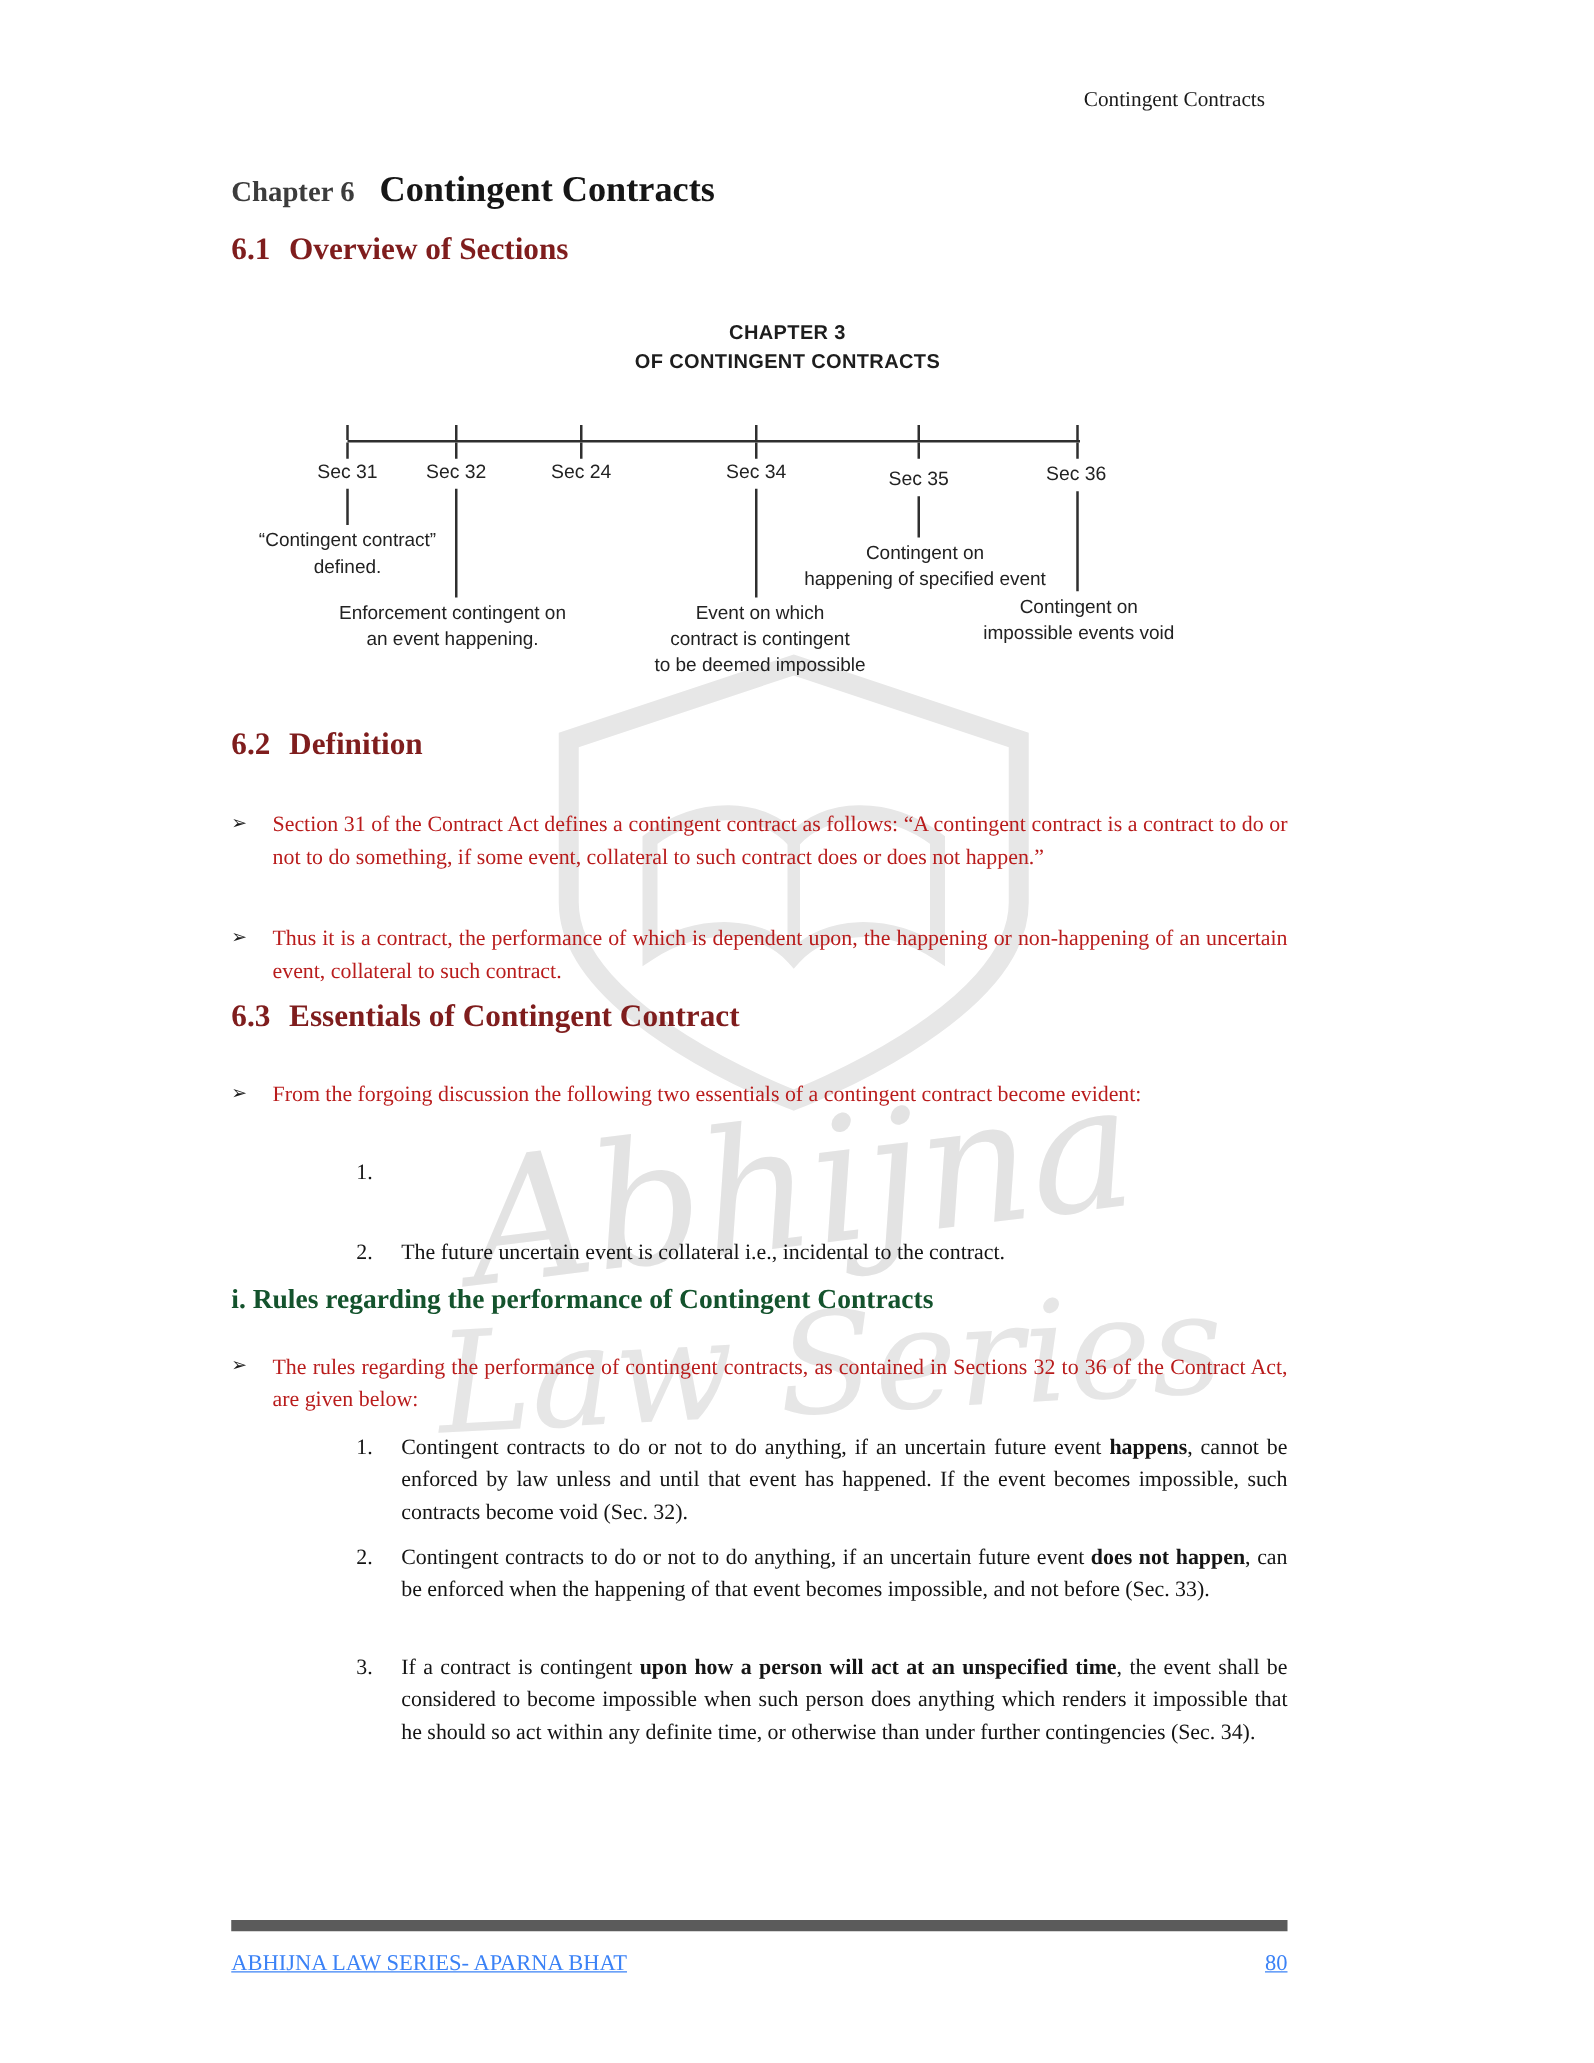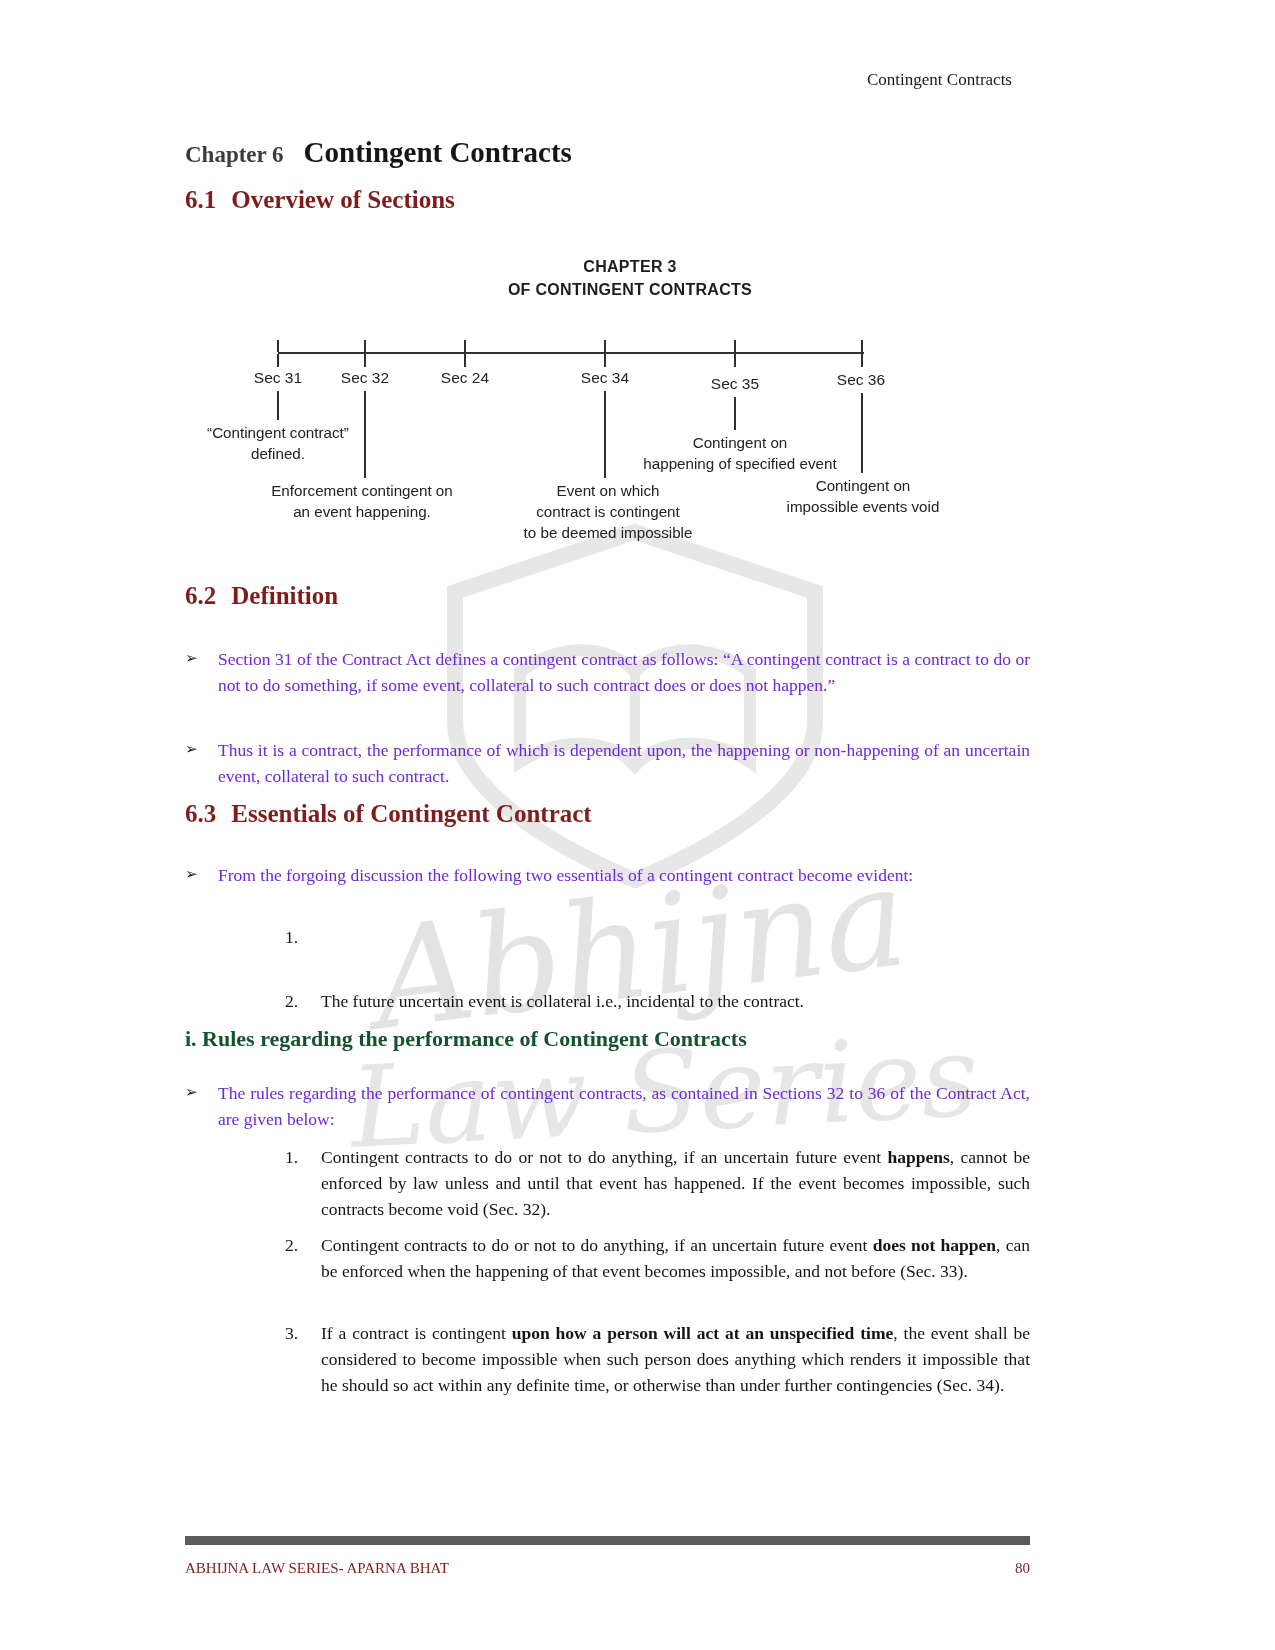--- a/index.html
+++ b/index.html
@@ -23,35 +23,35 @@
     color:#e3e3e3;
     text-align:center;
     white-space:nowrap;
   }
   .wm1 { left:370px; top:868px; width:540px; font-size:138px; transform:rotate(-7deg); }
   .wm2 { left:350px; top:1028px; width:580px; font-size:112px; transform:rotate(-3deg); color:#e6e6e6; }
 
   
   .page-header { position:absolute; top:70px; left:185px; width:827px; text-align:right; font-size:17px; color:#1a1a1a; }
   .footer-bar { position:absolute; top:1536px; left:185px; width:845px; height:9px; background:#5b5b5b; }
-  .page-footer { position:absolute; top:1560px; left:185px; width:845px; display:flex; justify-content:space-between; font-size:15px; color:#7f1d1d; }
+  .page-footer { position:absolute; top:1560px; left:185px; width:845px; display:flex; justify-content:space-between; font-size:18px; color:#3b82f6;text-decoration:underline; }
 
   
   .chapter-line { position:absolute; top:136px; left:185px; display:flex; align-items:baseline; gap:20px; }
   .chapter-label { font-size:23px; font-weight:bold; color:#3c3c3c; }
   .chapter-title { font-size:29px; font-weight:bold; color:#161616; }
   .section-heading { position:absolute; left:185px; font-size:25px; font-weight:bold; color:#7f1d1d; }
   .sh-gap { margin-left:15px; }
   .rules-heading { position:absolute; left:185px; font-size:22px; font-weight:bold; color:#14532d; }
 
   
   .block { position:absolute; left:185px; width:845px; }
   .bullet { display:flex; }
   .arrow { flex:0 0 33px; font-size:15px; padding-top:3px; color:#1a1a1a; }
-  .btext { flex:1; text-align:justify; font-size:17.5px; line-height:26px; color:#6d28d9; }
+  .btext { flex:1; text-align:justify; font-size:17.5px; line-height:26px; color:#b91c1c; }
   .numbered { display:flex; padding-left:100px; }
   .num { flex:0 0 36px; font-size:17.5px; line-height:26px; }
   .ntext { flex:1; text-align:justify; font-size:17.5px; line-height:26px; }
   .ntext b { font-weight:bold; }
 
   
   .diagram { position:absolute; left:0; top:250px; width:1275px; height:310px; }
   .dg-title { position:absolute; left:0; width:1260px; text-align:center; font-family:"Liberation Sans", sans-serif; font-weight:bold; font-size:16px; color:#1d1d1d; letter-spacing:.3px; }
   .dg-hline { position:absolute; height:2px; background:#2f2f2f; }
   .dg-tick { position:absolute; width:2px; background:#2f2f2f; }

